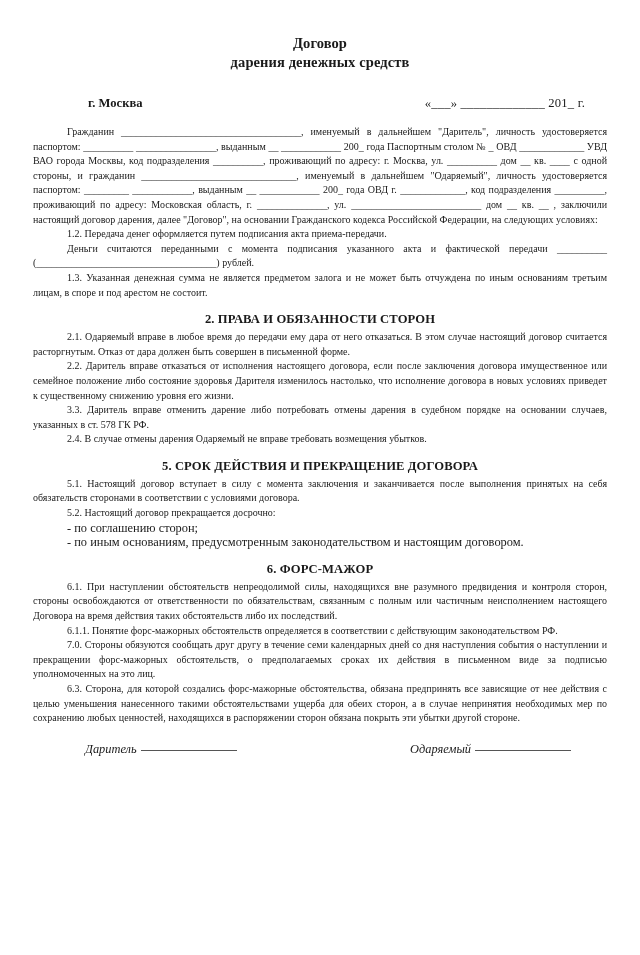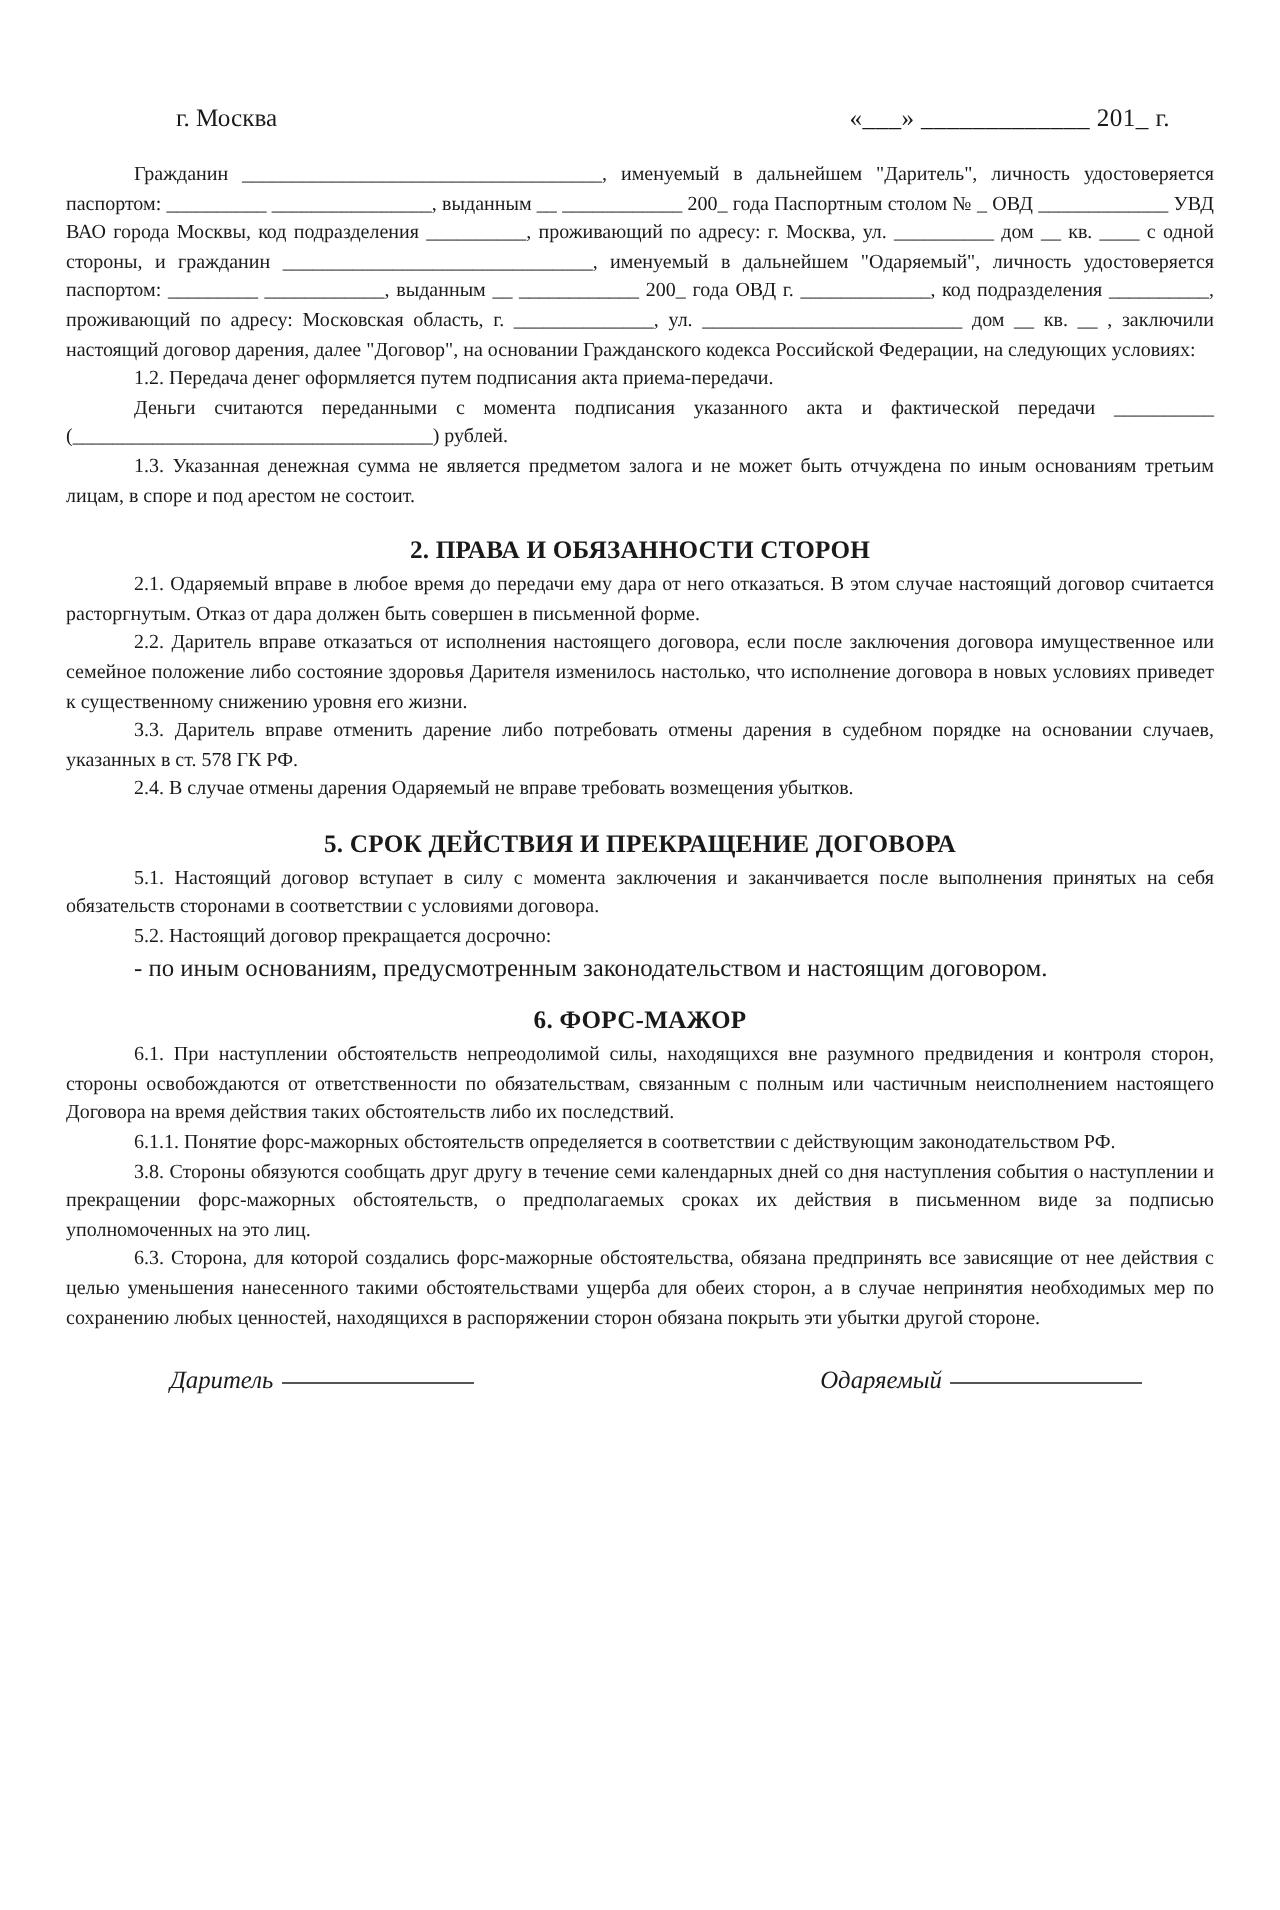--- a/index.html
+++ b/index.html
@@ -38,21 +38,21 @@
 
   
   .place-date {
     display: flex;
     justify-content: space-between;
     align-items: baseline;
     margin-top: 24px;
     font-size: 12.6px;
     padding: 0 22px 0 55px;
   }
-  .place { white-space: nowrap; }
+  .place { white-space: nowrap; font-weight: bold; }
   .date-line { white-space: nowrap; letter-spacing: 0.2px; text-align: center; }
 
   
   .para {
     font-size: 10px;
     line-height: 14.6px;
     text-align: justify;
     text-justify: inter-word;
     margin: 0;
   }
@@ -94,20 +94,24 @@
     margin-left: 4px;
     vertical-align: 2px;
     font-style: normal;
   }
 </style>
 </head>
 <body>
 
 <div class="page">
 
+  <div class="doc-title">
+    <span>Договор</span>
+    <span class="line2">дарения денежных средств</span>
+  </div>
 
   <div class="place-date">
     <span class="place">г. Москва</span>
     <span class="date-line">«___» _____________ 201_ г.</span>
   </div>
 
   <p class="para indent intro">Гражданин ____________________________________, именуемый в дальнейшем "Даритель", личность удостоверяется паспортом: __________ ________________, выданным __ ____________ 200_ года Паспортным столом № _ ОВД _____________ УВД ВАО города Москвы, код подразделения __________, проживающий по адресу: г. Москва, ул. __________ дом __ кв. ____ с одной стороны, и гражданин _______________________________, именуемый в дальнейшем "Одаряемый", личность удостоверяется паспортом: _________ ____________, выданным __ ____________ 200_ года ОВД г. _____________, код подразделения __________, проживающий по адресу: Московская область, г. ______________, ул. __________________________ дом __ кв. __ , заключили настоящий договор дарения, далее "Договор", на основании Гражданского кодекса Российской Федерации, на следующих условиях:</p>
 
   <p class="para indent">1.2. Передача денег оформляется путем подписания акта приема-передачи.</p>
   <p class="para indent">Деньги считаются переданными с момента подписания указанного акта и фактической передачи __________ (____________________________________) рублей.</p>
@@ -115,26 +119,27 @@
 
   <div class="section-heading">2. ПРАВА И ОБЯЗАННОСТИ СТОРОН</div>
   <p class="para indent">2.1. Одаряемый вправе в любое время до передачи ему дара от него отказаться. В этом случае настоящий договор считается расторгнутым. Отказ от дара должен быть совершен в письменной форме.</p>
   <p class="para indent">2.2. Даритель вправе отказаться от исполнения настоящего договора, если после заключения договора имущественное или семейное положение либо состояние здоровья Дарителя изменилось настолько, что исполнение договора в новых условиях приведет к существенному снижению уровня его жизни.</p>
   <p class="para indent">3.3. Даритель вправе отменить дарение либо потребовать отмены дарения в судебном порядке на основании случаев, указанных в ст. 578 ГК РФ.</p>
   <p class="para indent">2.4. В случае отмены дарения Одаряемый не вправе требовать возмещения убытков.</p>
 
   <div class="section-heading">5. СРОК ДЕЙСТВИЯ И ПРЕКРАЩЕНИЕ ДОГОВОРА</div>
   <p class="para indent">5.1. Настоящий договор вступает в силу с момента заключения и заканчивается после выполнения принятых на себя обязательств сторонами в соответствии с условиями договора.</p>
   <p class="para indent">5.2. Настоящий договор прекращается досрочно:</p>
+  <p class="subitem">- по соглашению сторон;</p>
   <p class="subitem">- по иным основаниям, предусмотренным законодательством и настоящим договором.</p>
 
   <div class="section-heading">6. ФОРС-МАЖОР</div>
   <p class="para indent">6.1. При наступлении обстоятельств непреодолимой силы, находящихся вне разумного предвидения и контроля сторон, стороны освобождаются от ответственности по обязательствам, связанным с полным или частичным неисполнением настоящего Договора на время действия таких обстоятельств либо их последствий.</p>
   <p class="para indent">6.1.1. Понятие форс-мажорных обстоятельств определяется в соответствии с действующим законодательством РФ.</p>
-  <p class="para indent">3.8. Стороны обязуются сообщать друг другу в течение семи календарных дней со дня наступления события о наступлении и прекращении форс-мажорных обстоятельств, о предполагаемых сроках их действия в письменном виде за подписью уполномоченных на это лиц.</p>
+  <p class="para indent">7.0. Стороны обязуются сообщать друг другу в течение семи календарных дней со дня наступления события о наступлении и прекращении форс-мажорных обстоятельств, о предполагаемых сроках их действия в письменном виде за подписью уполномоченных на это лиц.</p>
   <p class="para indent">6.3. Сторона, для которой создались форс-мажорные обстоятельства, обязана предпринять все зависящие от нее действия с целью уменьшения нанесенного такими обстоятельствами ущерба для обеих сторон, а в случае непринятия необходимых мер по сохранению любых ценностей, находящихся в распоряжении сторон обязана покрыть эти убытки другой стороне.</p>
 
   <div class="signatures">
     <span class="sig">
       <span>Даритель</span><span class="rule"></span>
     </span>
     <span class="sig">
       <span>Одаряемый</span><span class="rule"></span>
     </span>
   </div>

